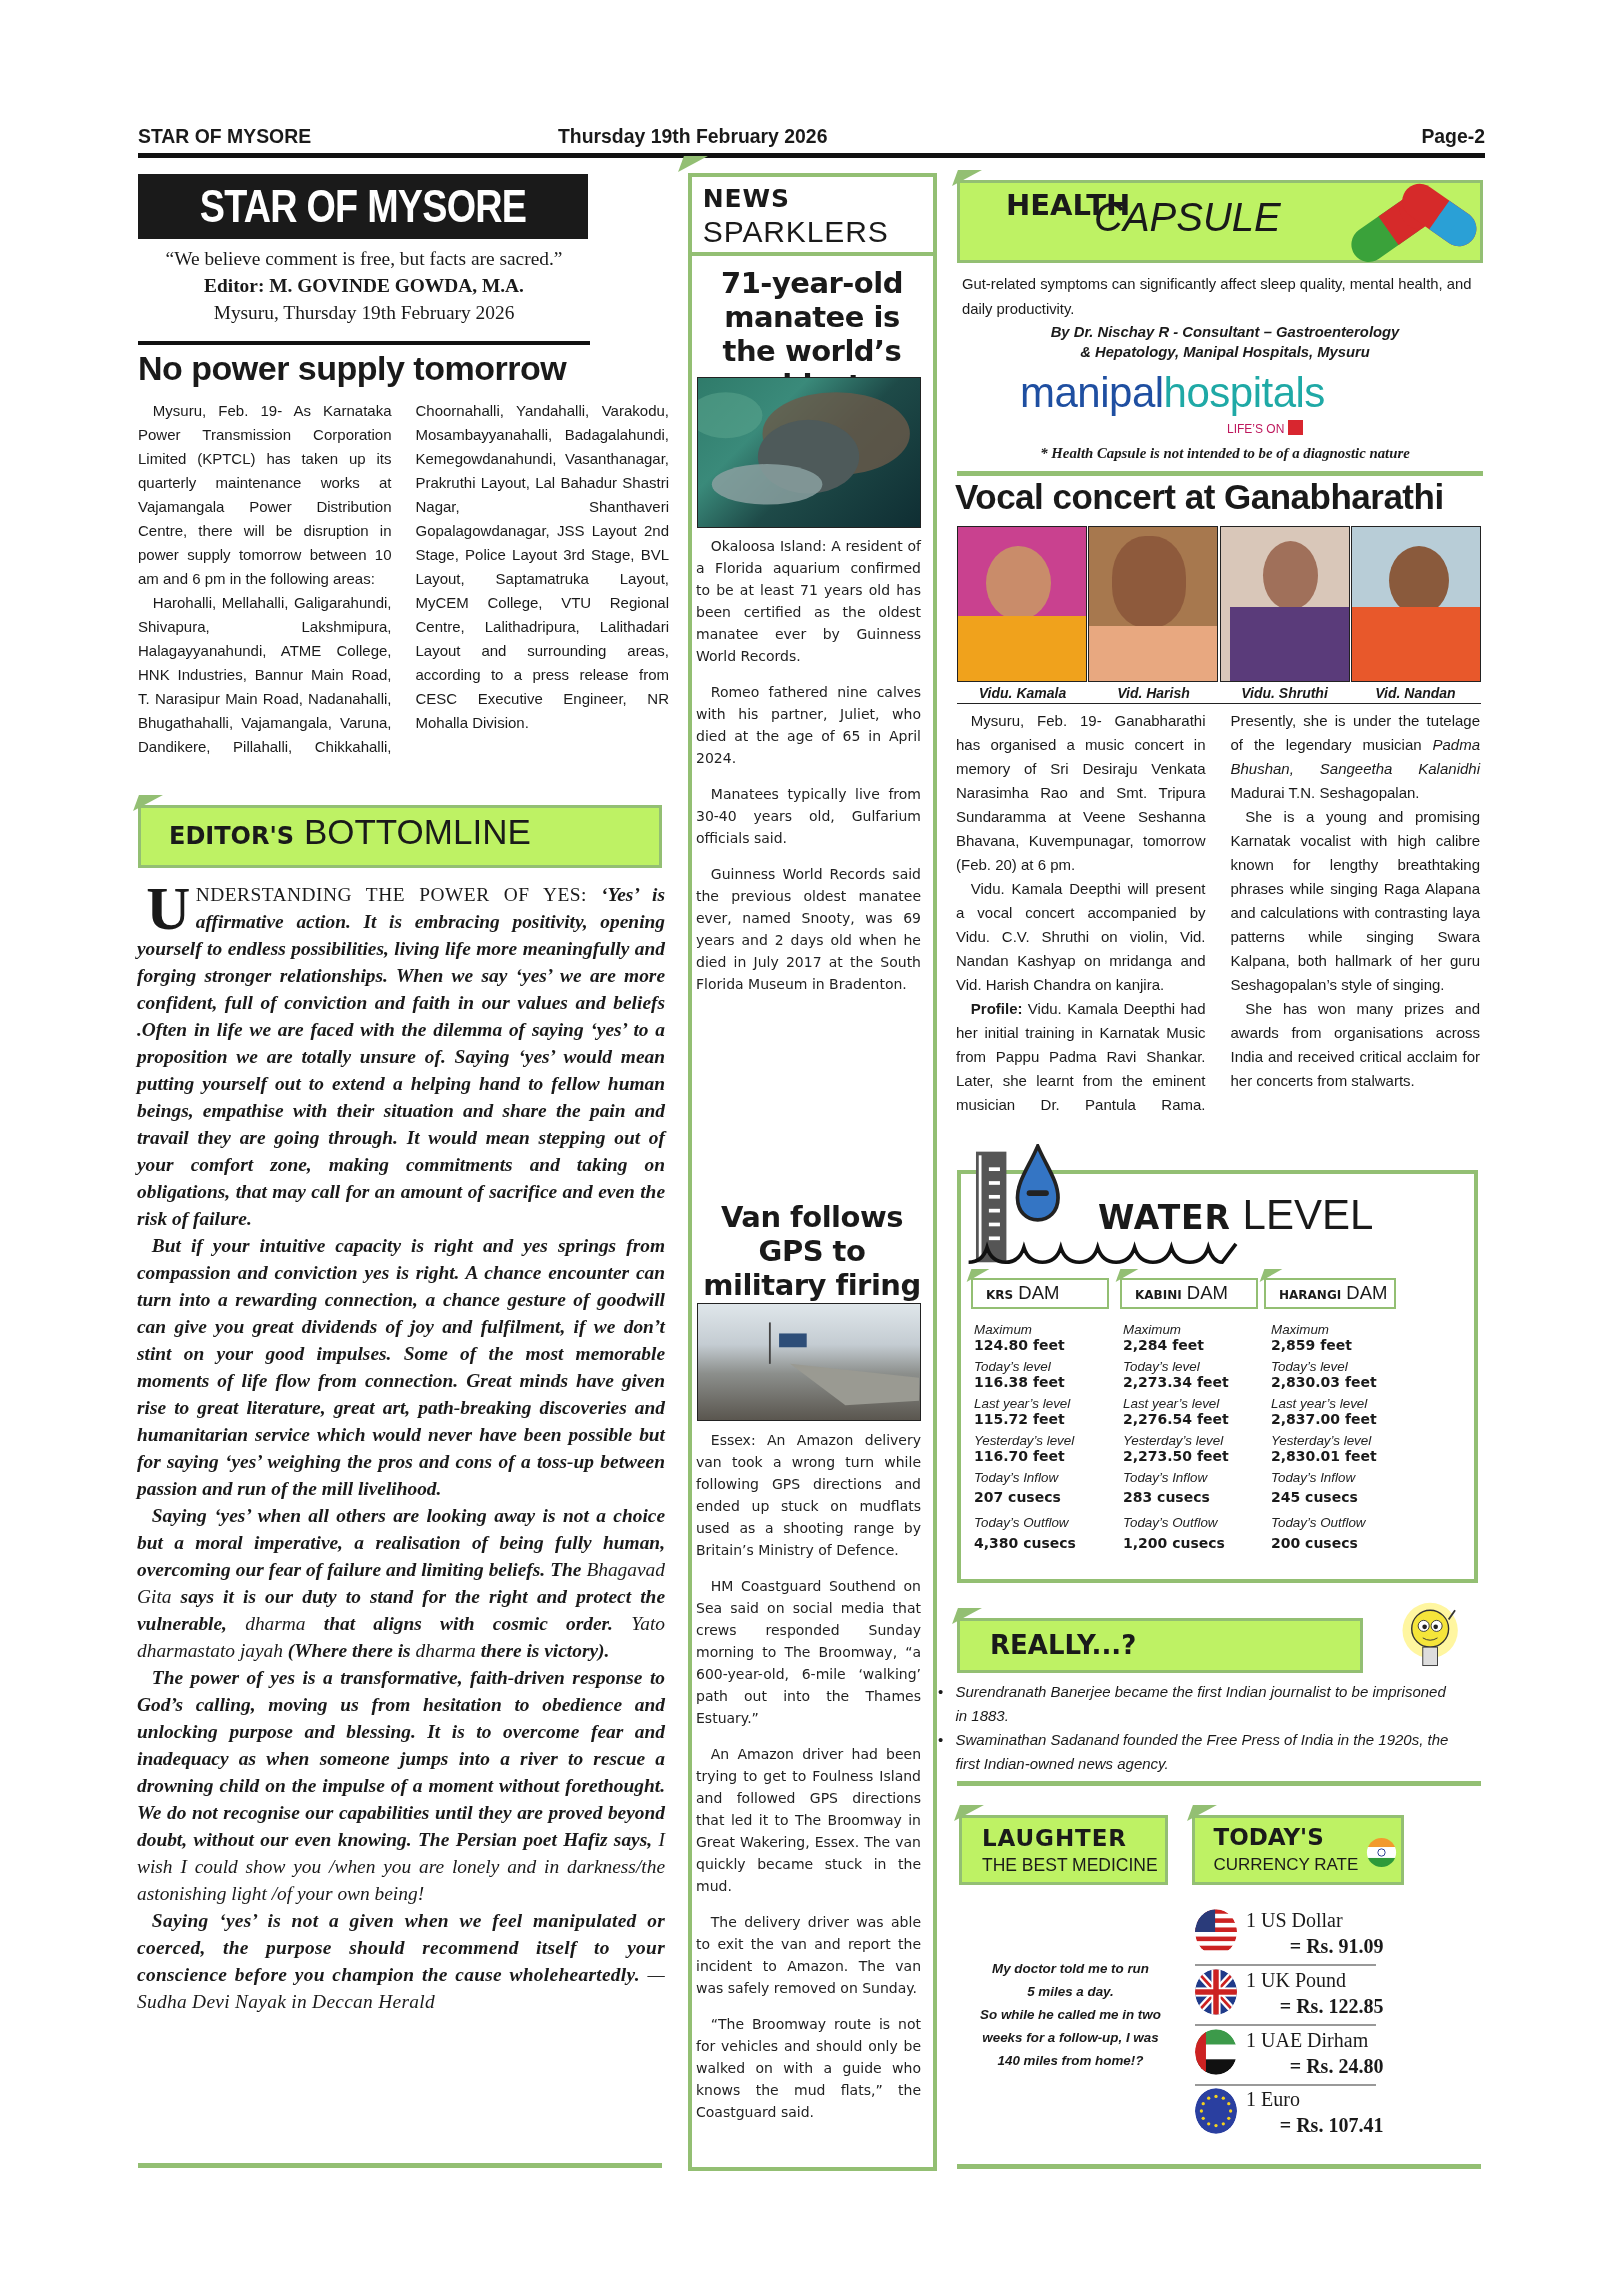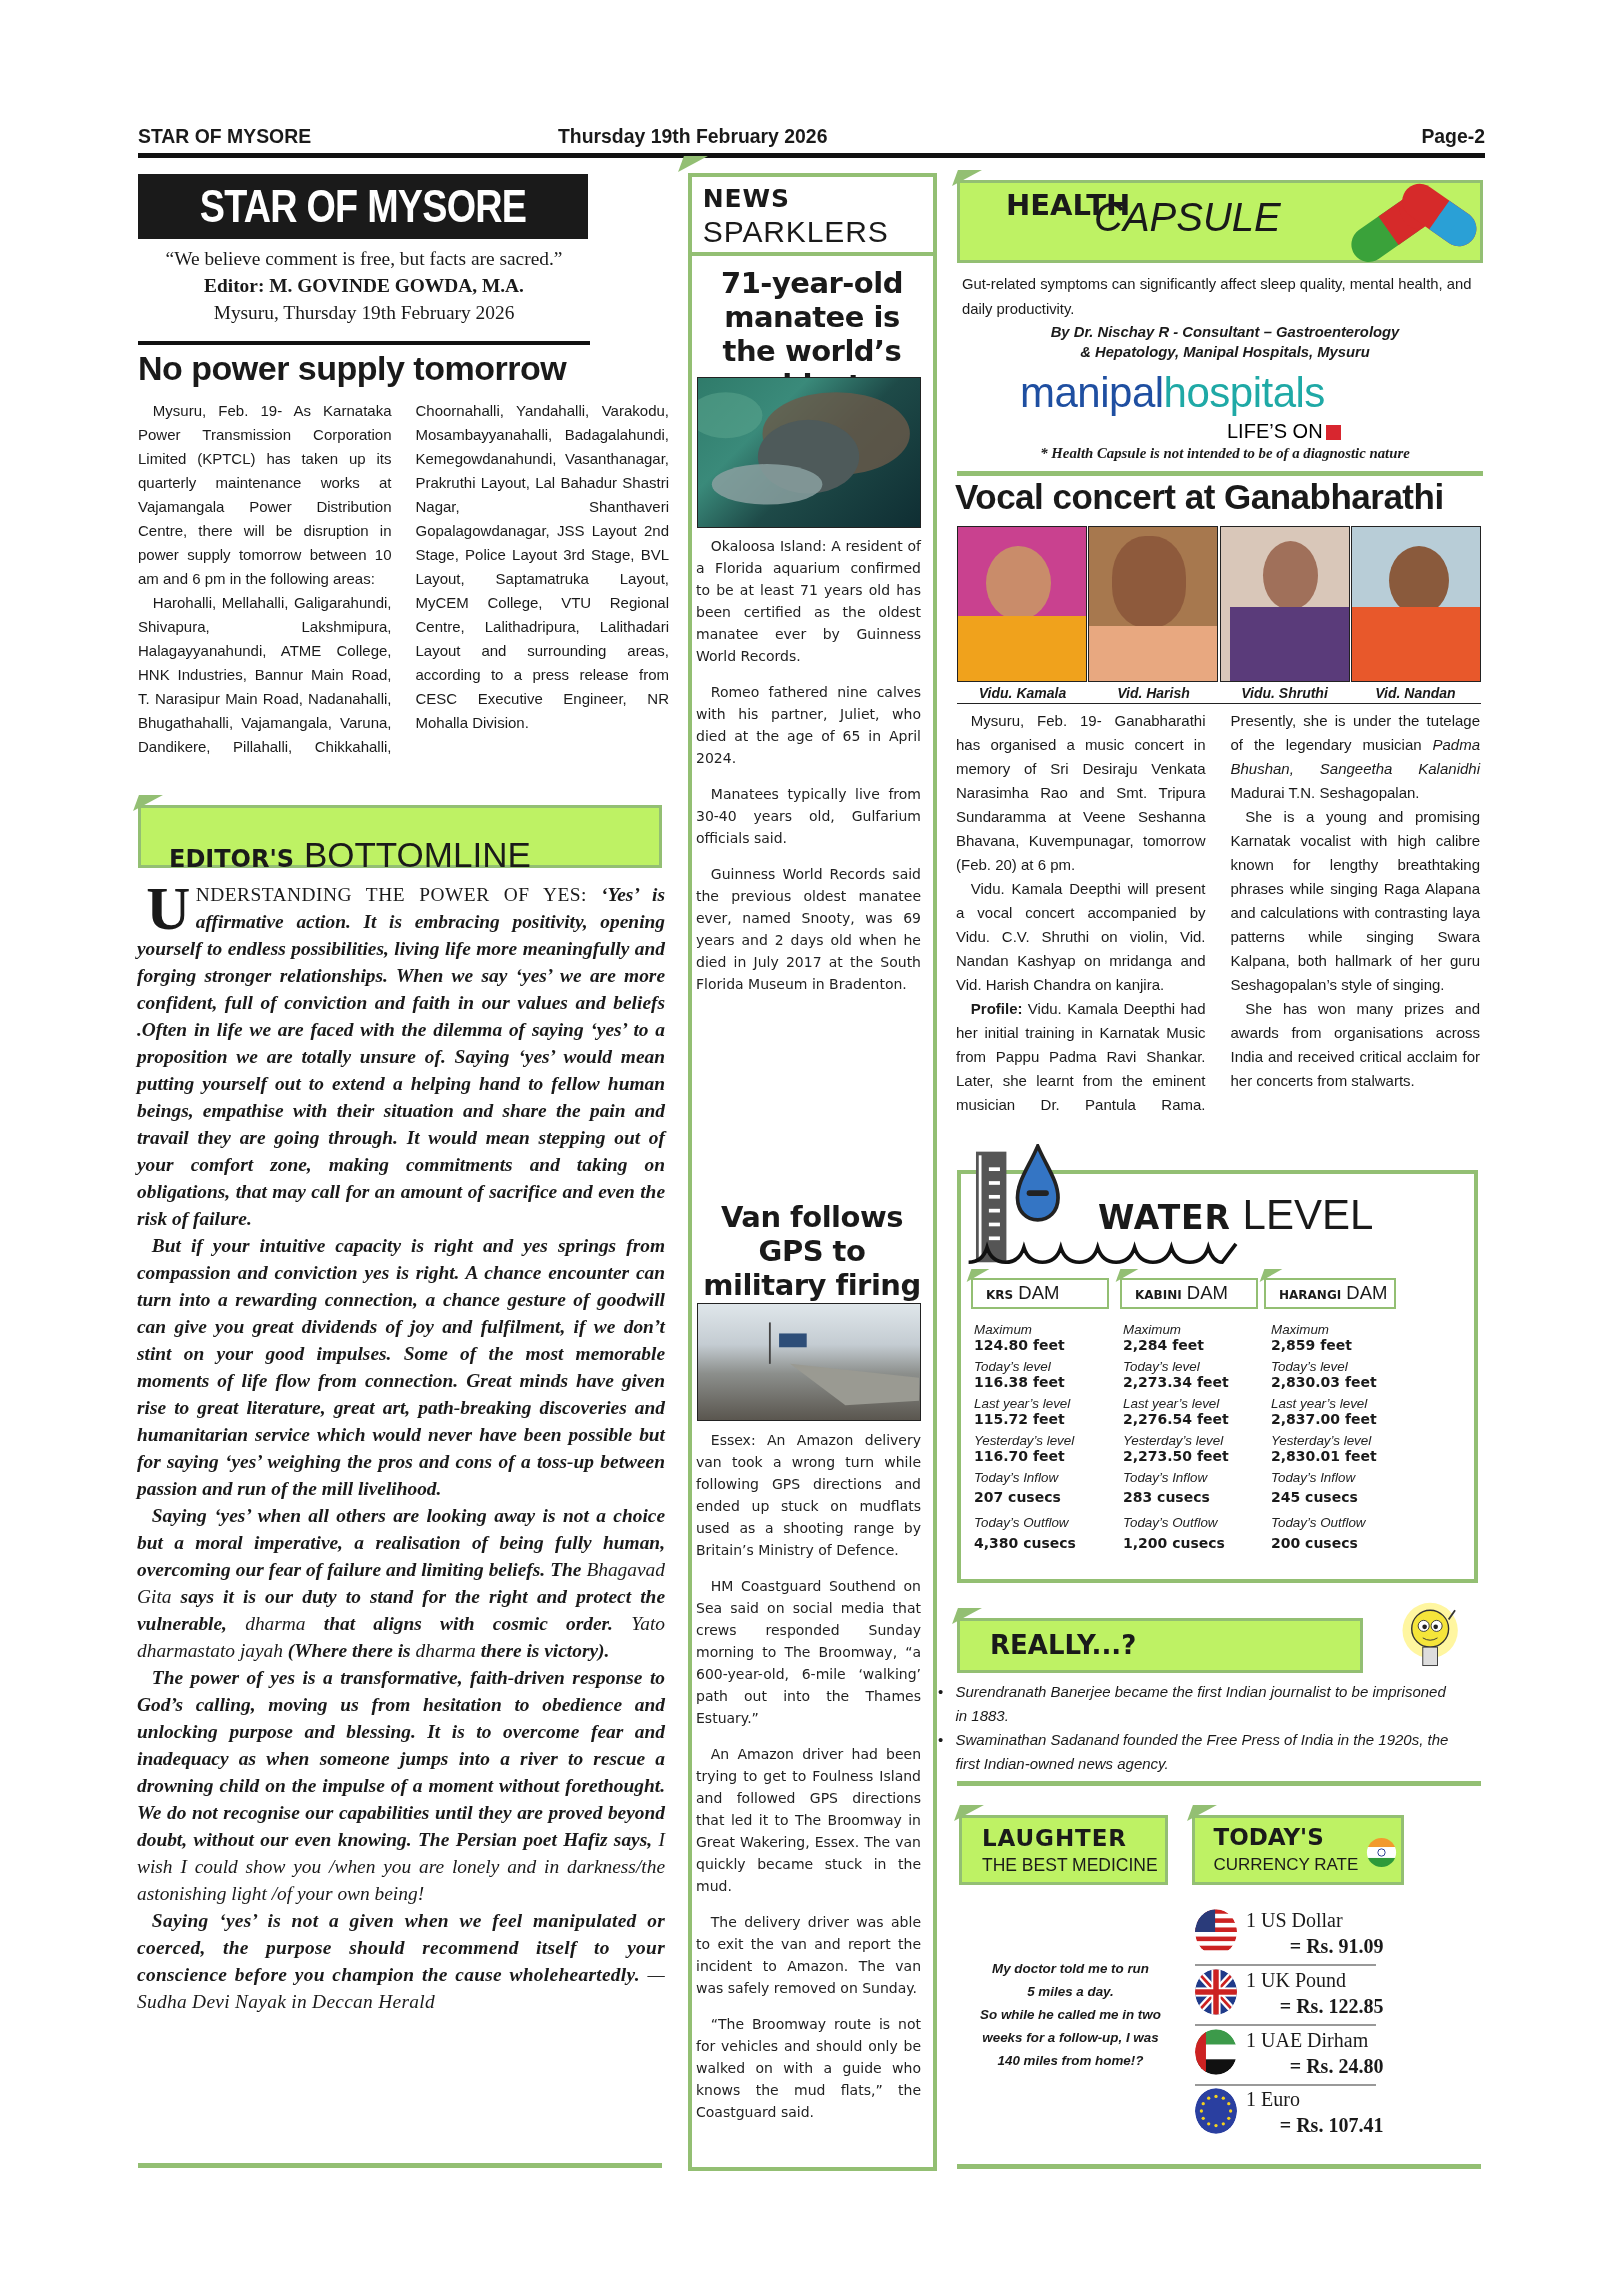--- a/index.html
+++ b/index.html
@@ -15,21 +15,21 @@
   .motto .ed{font-weight:bold;}
   .rule1{left:138px;top:341px;width:452px;height:3.7px;background:#111;}
   h1.power{left:138px;top:349px;width:461px;font-size:34px;font-weight:bold;letter-spacing:-0.5px;}
   .col2text{left:138px;top:399px;width:531px;column-count:2;column-gap:24px;font-size:15px;line-height:24px;text-align:justify;}
   .col2text p{text-indent:14.8px;}
   
   .tabbox{border:3.7px solid #93bf73;background:#bef264;}
   .tab{position:absolute;width:0;height:0;border-style:solid;}
   .tab.tl{left:-5.5px;top:-13px;border-width:16.6px 24px 0 0;border-color:#93bf73 transparent transparent transparent;transform:skewX(-20deg);}
   .ed-box{left:138px;top:805px;width:524px;height:63px;}
-  .ed-box .h{position:absolute;left:28px;top:27px;font-size:35px;}
+  .ed-box .h{position:absolute;left:28px;top:4px;font-size:35px;}
   .ed-box .h b{font-family:"DejaVu Sans",sans-serif;font-weight:bold;font-size:24px;}
   .editorial{left:137px;top:881px;width:528px;font-family:"Liberation Serif",serif;font-style:italic;font-weight:bold;font-size:19.4px;line-height:27px;text-align:justify;}
   .editorial p{text-indent:14.8px;}
   .editorial .first{text-indent:0;}
   .editorial .drop{float:left;font-size:61px;line-height:52px;font-style:normal;font-weight:bold;margin:1.8px 5.5px 0 9.2px;}
   .editorial .caps{font-style:normal;font-weight:normal;letter-spacing:0.5px;}
   .editorial .nb{font-weight:normal;}
   .greenrule{height:4.6px;background:#93bf73;}
   
   .ns-frame{left:688px;top:173px;width:249px;height:1998px;border:4.6px solid #93bf73;}
@@ -43,21 +43,21 @@
   
   .hc-box{left:957px;top:180px;width:526px;height:83px;}
   .hc-box .h1{position:absolute;left:46px;top:4.6px;font-family:"DejaVu Sans",sans-serif;font-weight:bold;font-size:29px;}
   .hc-box .h2{position:absolute;left:134px;top:12px;font-size:40px;letter-spacing:0px;font-style:italic;}
   .pill{position:absolute;}
   .hc-text{left:962px;top:272px;width:526px;font-size:14.8px;line-height:25px;}
   .hc-by{left:962px;top:322px;width:526px;text-align:center;font-weight:bold;font-style:italic;font-size:14.8px;line-height:20px;}
   .manipal{left:1020px;top:369px;font-size:42px;letter-spacing:-0.5px;}
   .manipal .m{color:#1f4fa1;}
   .manipal .h{color:#1fa9a6;}
-  .lifes{left:1227px;top:420px;font-size:20px;color:#000000;}
+  .lifes{left:1227px;top:420px;font-size:12px;color:#be185d;}
   .lifes .cross{display:inline-block;width:14.8px;height:14.8px;background:#d8262f;vertical-align:-1.8px;margin-left:3.7px;position:relative;}
   .disclaimer{left:962px;top:445px;width:526px;text-align:center;font-family:"Liberation Serif",serif;font-style:italic;font-weight:bold;font-size:14.8px;}
   
   .vc-title{left:955px;top:477px;width:526px;font-size:35px;font-weight:bold;letter-spacing:-0.5px;}
   .vc-photos{left:957px;top:526px;width:524px;display:flex;gap:1.8px;}
   .vc-photo{width:130px;height:156px;border:0.9px solid #222;position:relative;overflow:hidden;}
   .vc-caps{left:957px;top:685px;width:524px;display:flex;border-bottom:1.8px solid #222;padding-bottom:1.8px;}
   .vc-caps div{width:131px;text-align:center;font-weight:bold;font-style:italic;font-size:14px;}
   .vc-text{left:956px;top:709px;width:524px;column-count:2;column-gap:25px;font-size:15px;line-height:24px;text-align:justify;}
   .vc-text p{text-indent:14.8px;}

